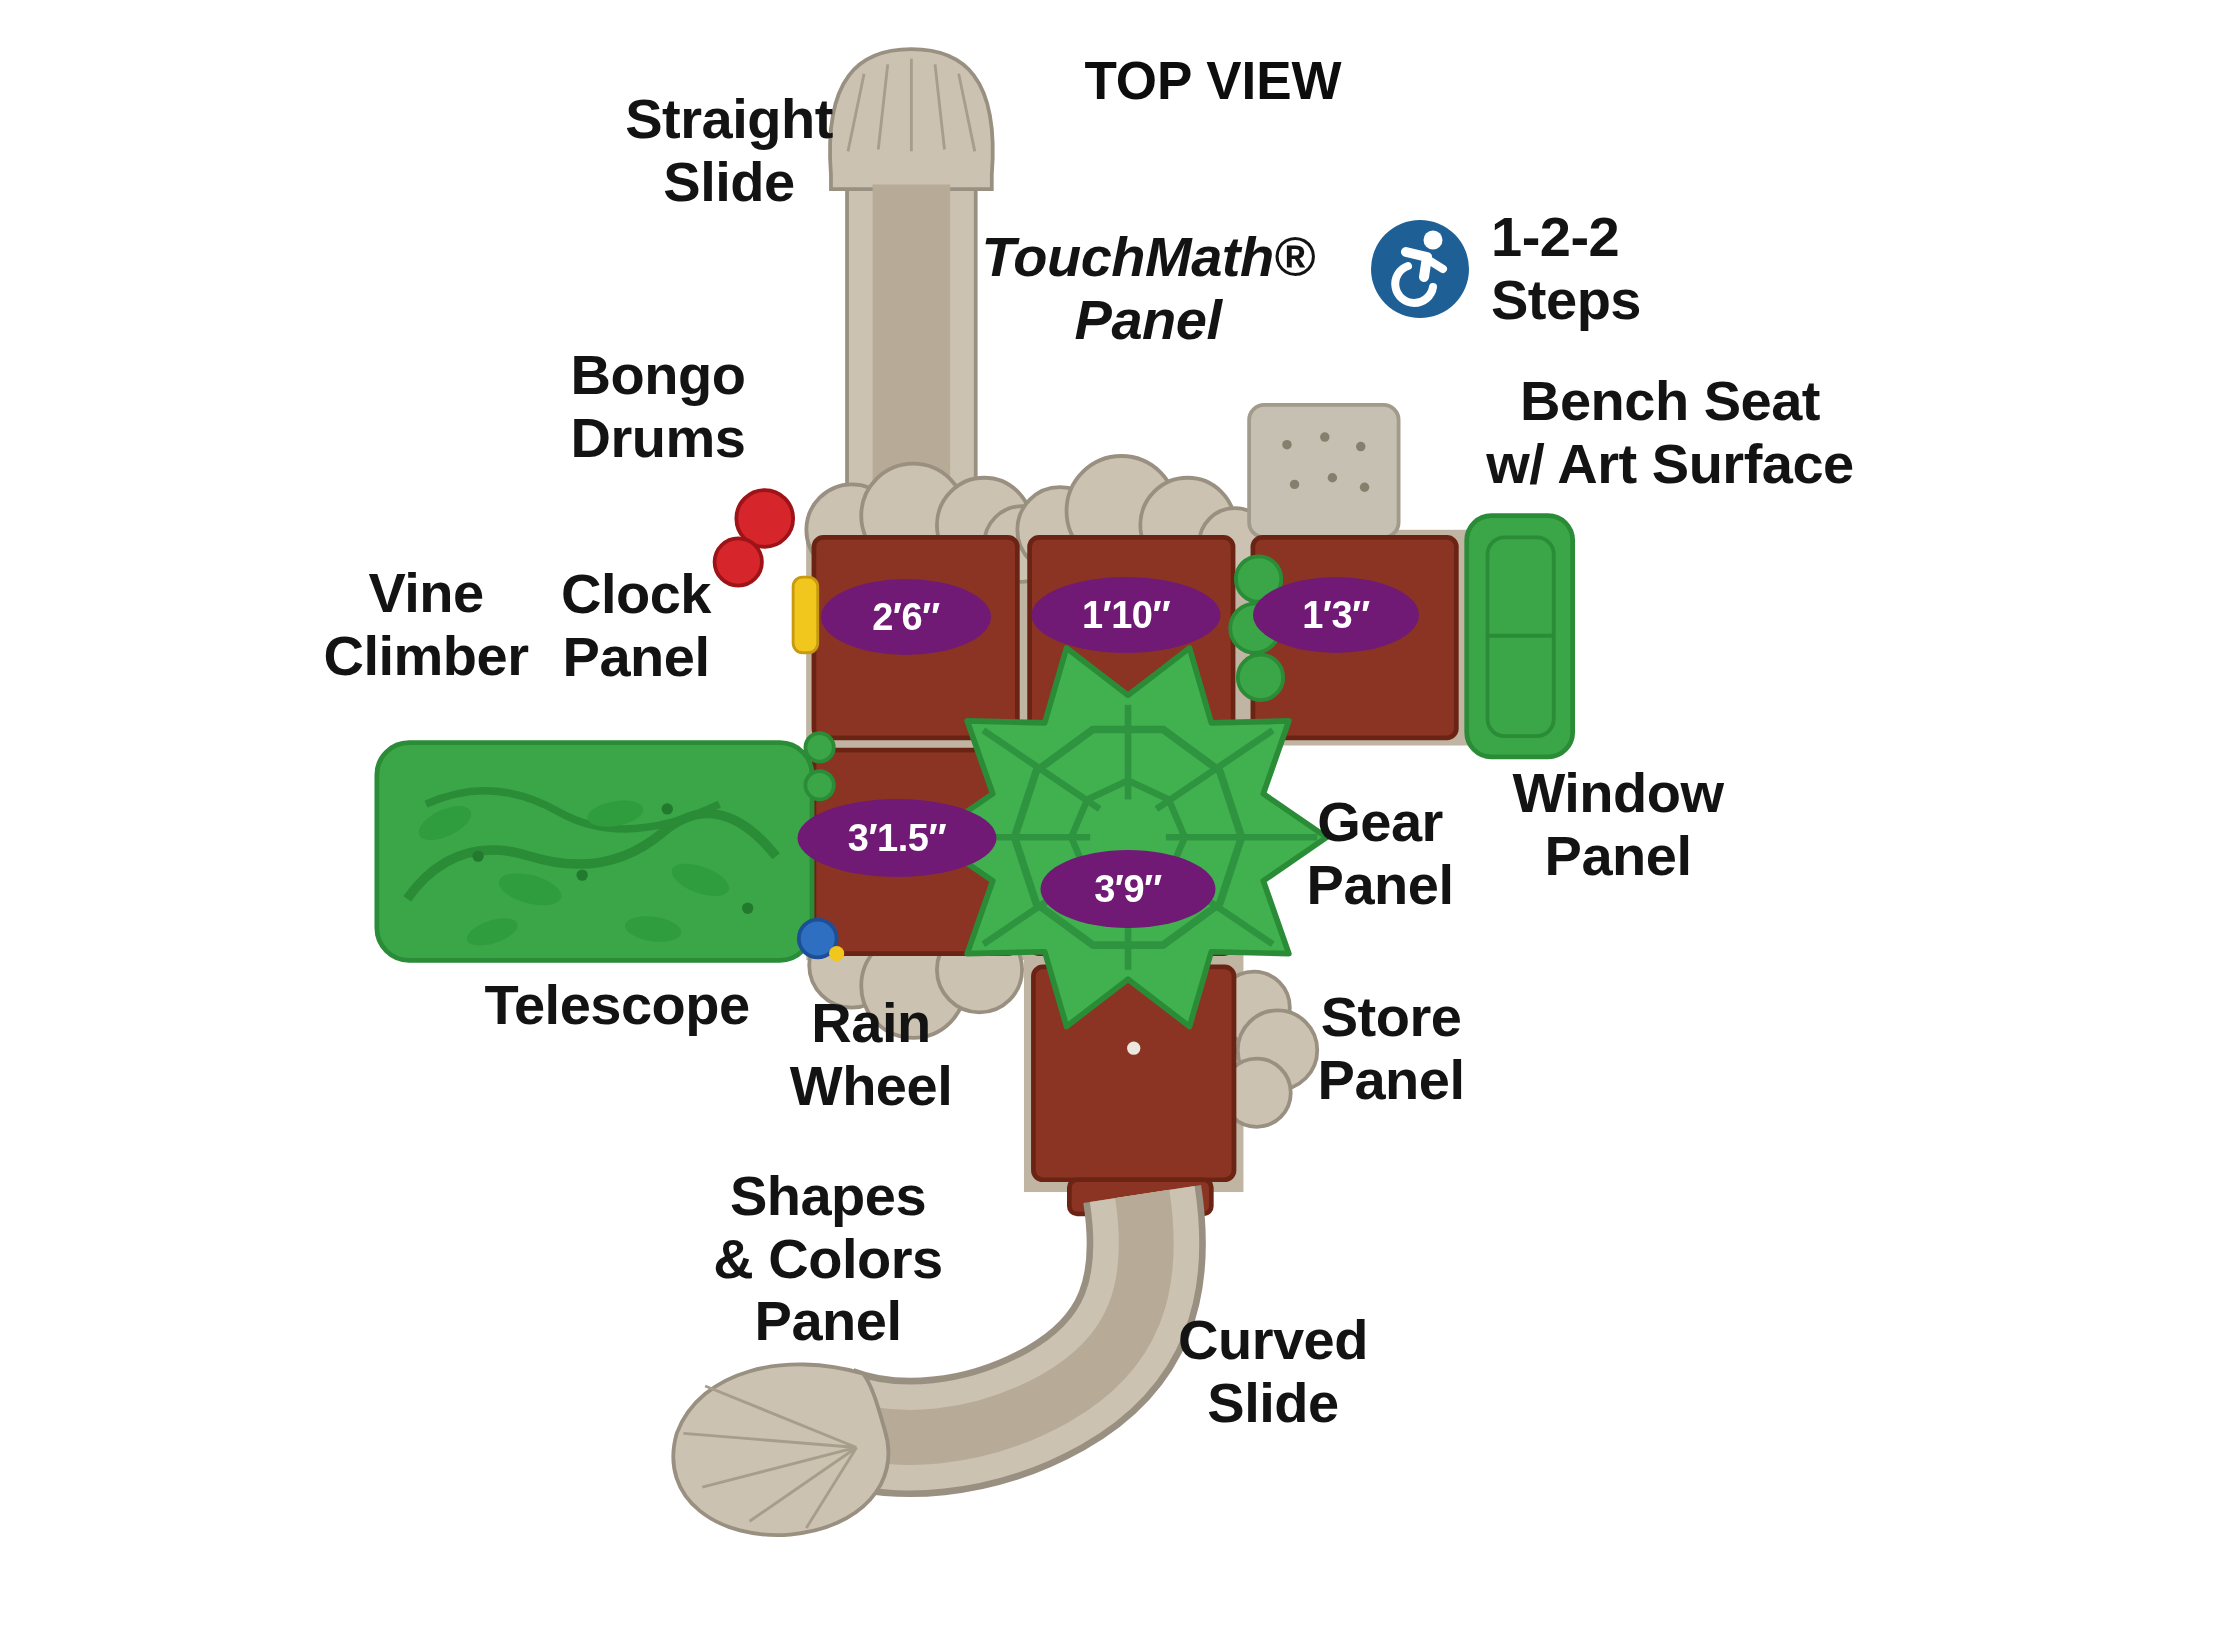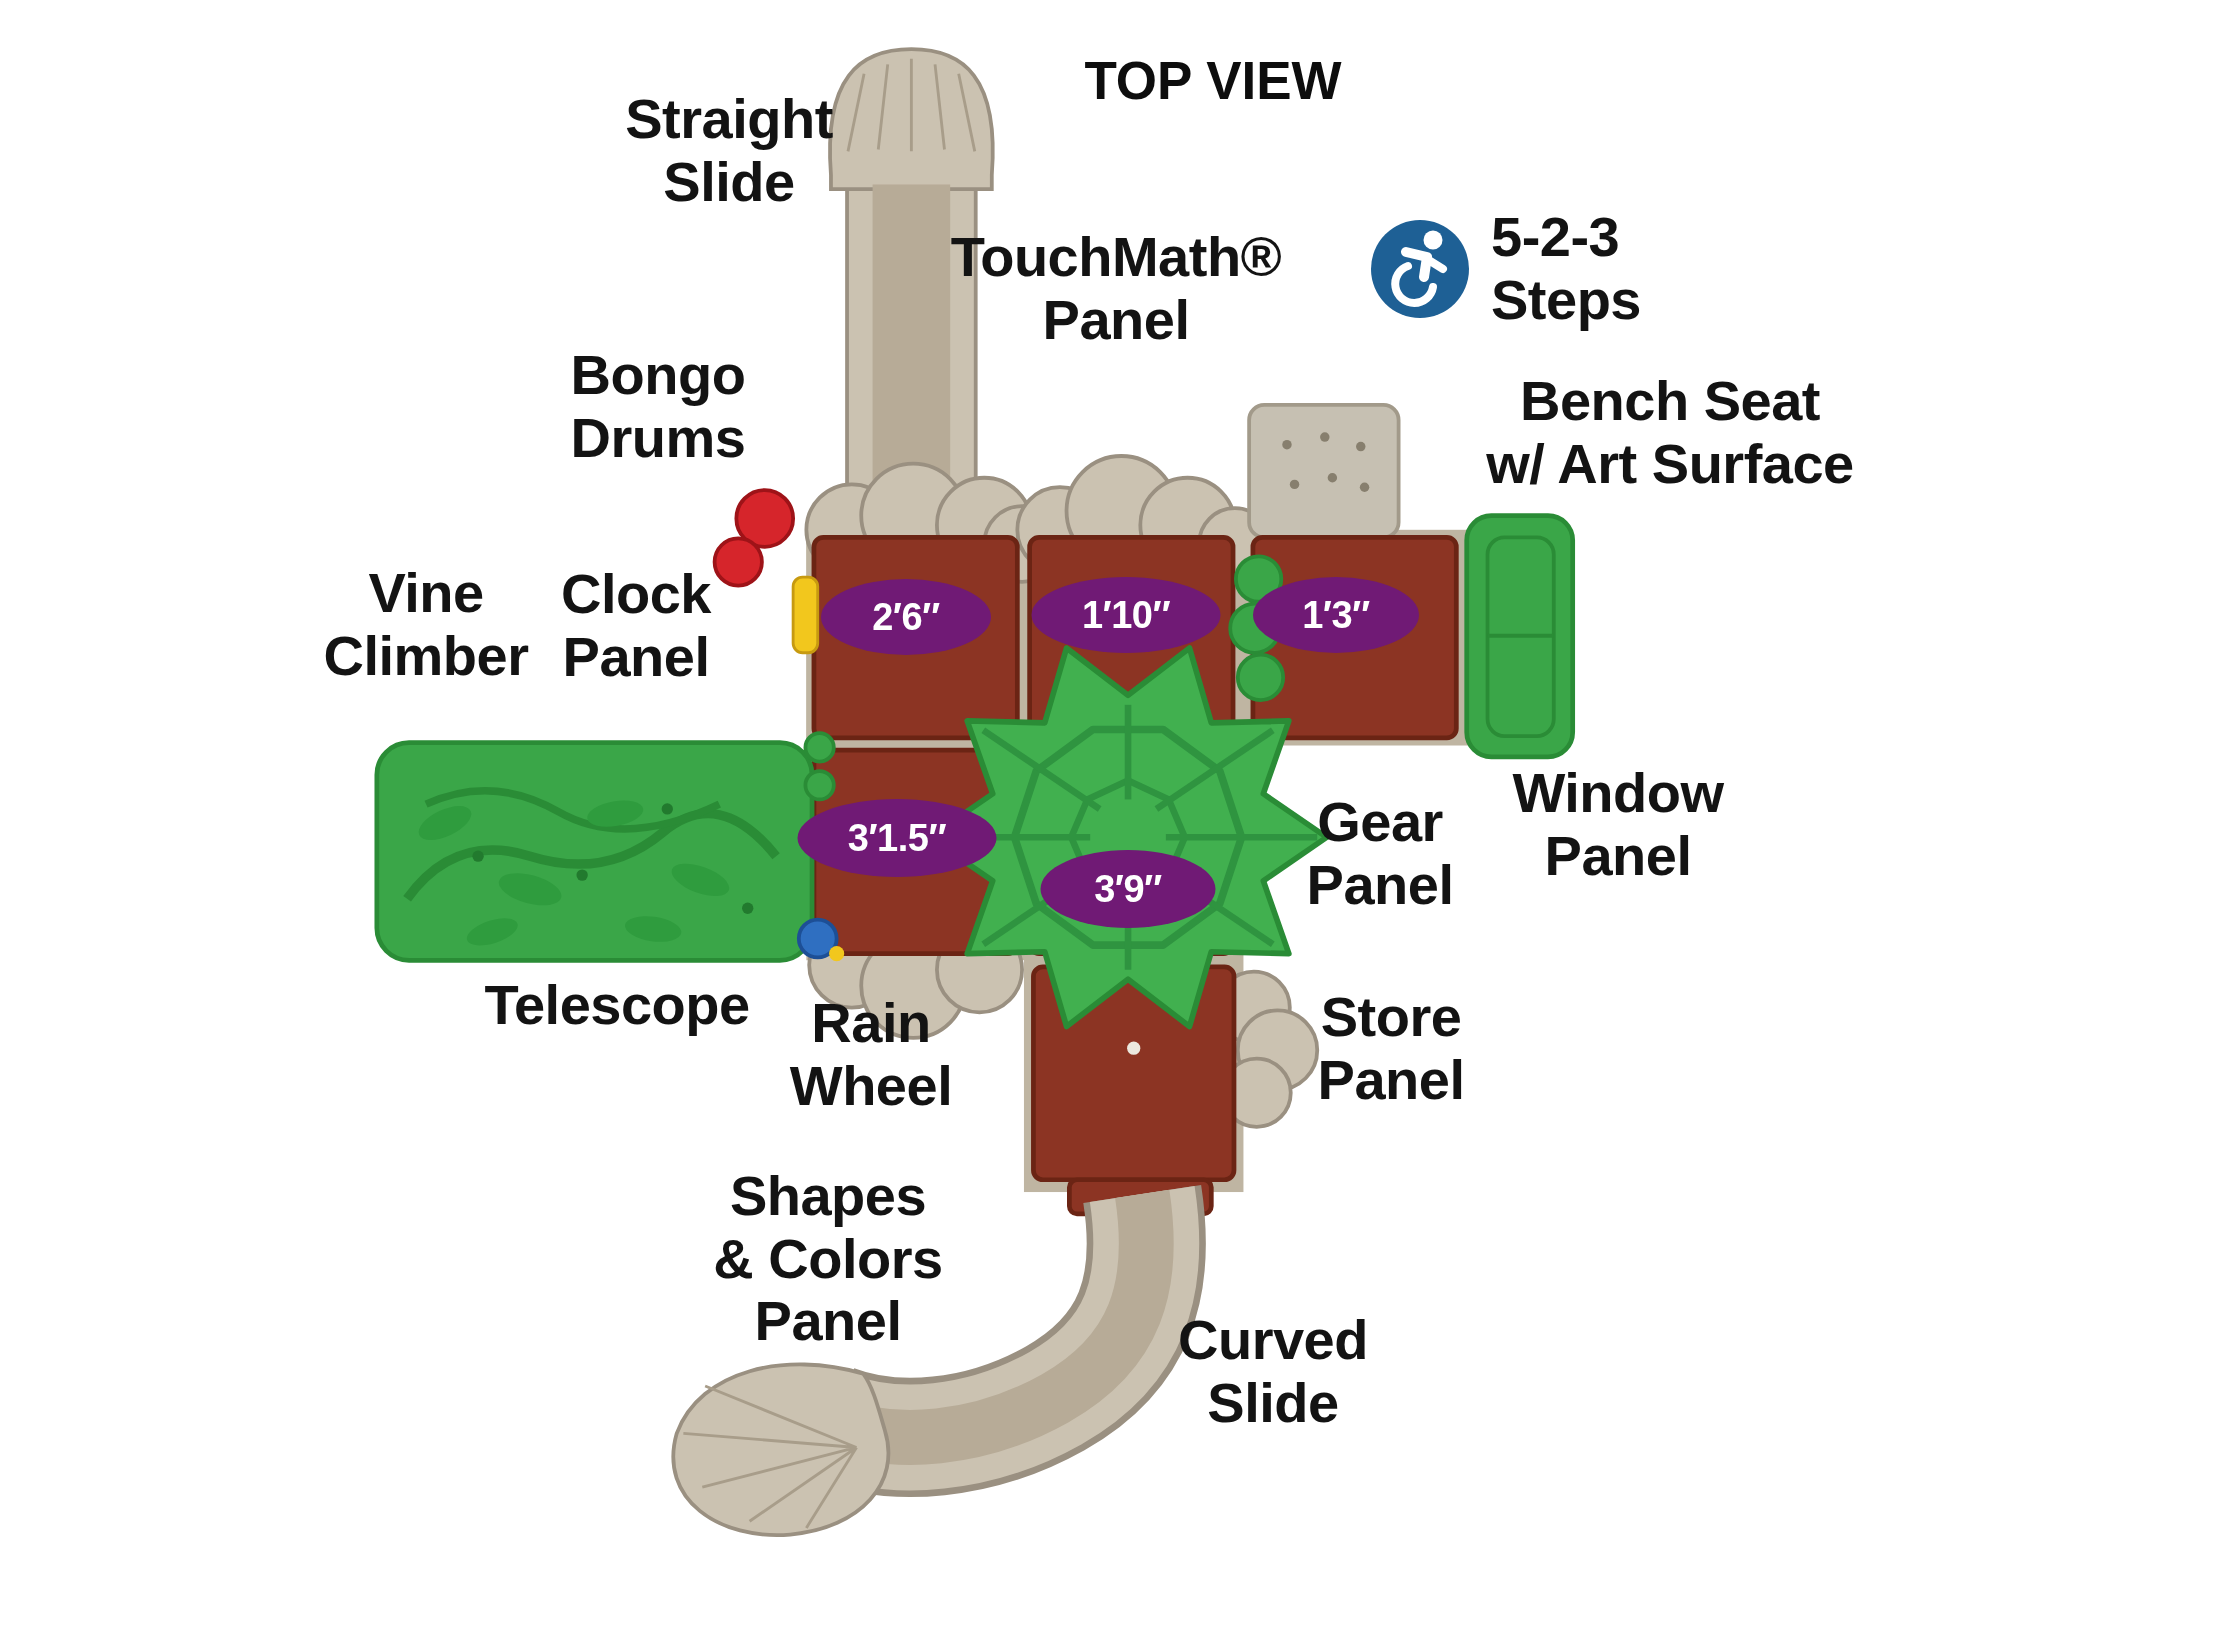--- a/index.html
+++ b/index.html
@@ -153,21 +153,21 @@
       <path d="M 912 1452 C 830 1428 740 1448 715 1515 C 695 1585 760 1628 835 1622
                C 910 1615 952 1567 935 1512 C 928 1488 922 1465 912 1452 Z" fill="#cbc2b1" stroke="#9a9081" stroke-width="4"></path>
       <path d="M 905 1530 L 745 1465 M 905 1530 L 722 1515 M 905 1530 L 742 1572 M 905 1530 L 792 1608 M 905 1530 L 852 1615" stroke="#a89d8a" stroke-width="3" fill="none"></path>
     </g>
   </svg>
 
   <div class="title" style="left:1213px;top:80px;">TOP VIEW</div>
 
   <div class="label" style="left:729px;top:151px;">Straight
 Slide</div>
-  <div class="label" style="left:1116px;top:289px;">TouchMath®
+  <div class="label" style="left:1148px;top:289px;font-style:italic;">TouchMath®
 Panel</div>
   <div class="label" style="left:658px;top:407px;">Bongo
 Drums</div>
   <div class="label" style="left:426px;top:625px;">Vine
 Climber</div>
   <div class="label" style="left:1670px;top:433px;">Bench Seat
 w/ Art Surface</div>
   <div class="label" style="left:636px;top:626px;">Clock
 Panel</div>
   <div class="label" style="left:1618px;top:825px;">Window
@@ -186,21 +186,21 @@
 Slide</div>
 
   <div class="ada-group" style="left:1370px;top:206px;">
     <svg class="ada-icon" viewBox="0 0 100 100">
       <circle cx="50" cy="50" r="49" fill="#1e6095"></circle>
       <circle cx="63" cy="21" r="9.5" fill="#ffffff"></circle>
       <path d="M 36 33 L 57 38 L 54 58" fill="none" stroke="#ffffff" stroke-width="10" stroke-linecap="round" stroke-linejoin="round"></path>
       <path d="M 57 40 L 73 50" fill="none" stroke="#ffffff" stroke-width="8" stroke-linecap="round"></path>
       <path d="M 38 47 A 19 19 0 1 0 63 68" fill="none" stroke="#ffffff" stroke-width="8" stroke-linecap="round"></path>
     </svg>
-    <div class="label label--left" style="position:static;transform:none;">5-2-3
+    <div class="label label--left" style="position:static;transform:none;">1-2-2
 Steps</div>
   </div>
 
   <div class="oval" style="left:906px;top:617px;width:170px;height:76px;">2′6″</div>
   <div class="oval" style="left:1126px;top:615px;width:189px;height:76px;">1′10″</div>
   <div class="oval" style="left:1336px;top:615px;width:166px;height:76px;">1′3″</div>
   <div class="oval" style="left:897px;top:838px;width:199px;height:78px;">3′1.5″</div>
   <div class="oval" style="left:1128px;top:889px;width:175px;height:78px;">3′9″</div>
 
 </div>

